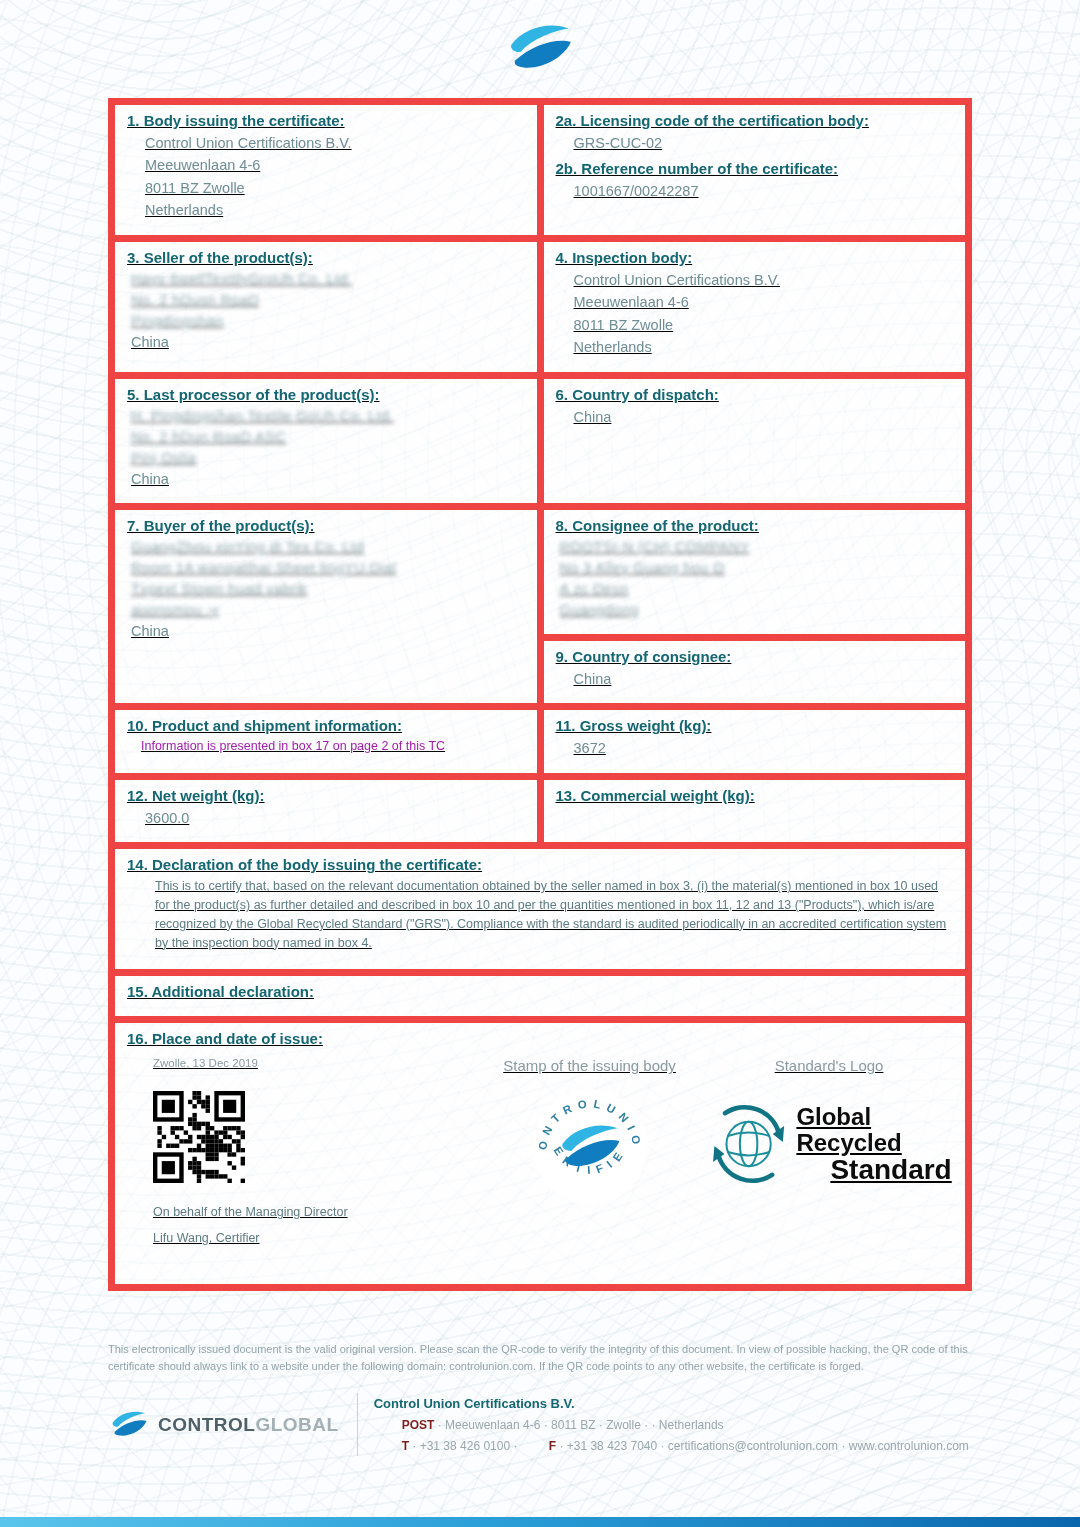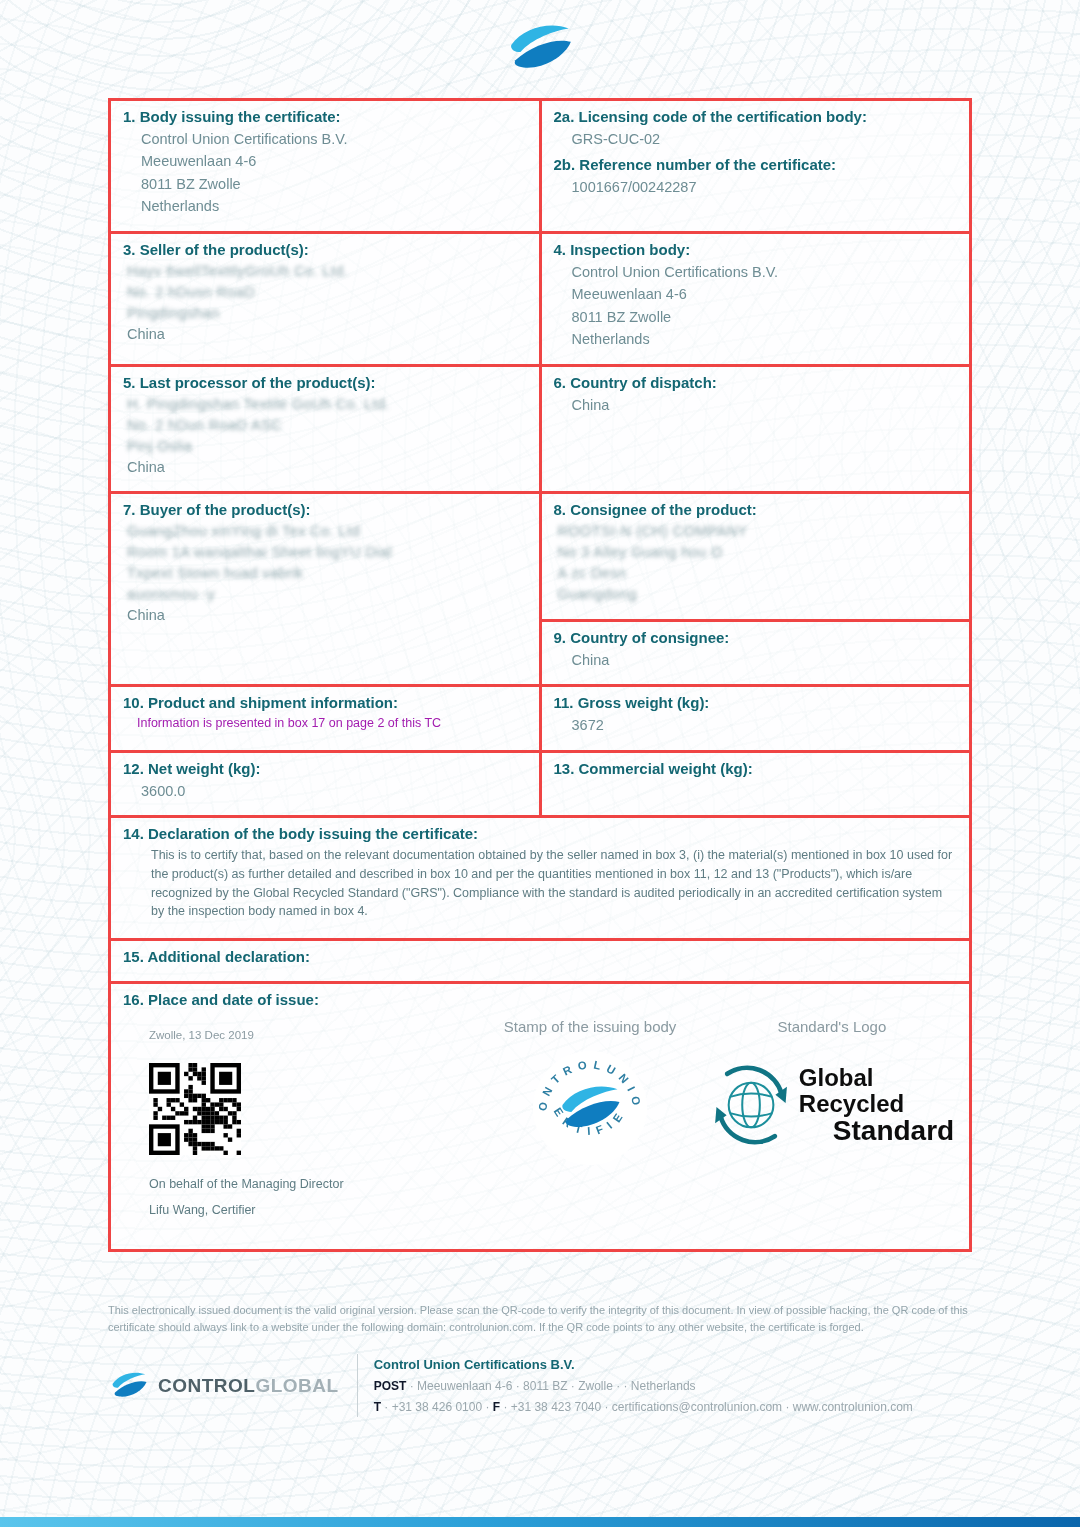--- a/index.html
+++ b/index.html
@@ -19,35 +19,35 @@
       repeating-radial-gradient(circle at 88% 112%, rgba(168,197,206,.12) 0 2px, transparent 2px 21px),
       repeating-radial-gradient(circle at -8% 55%, rgba(168,197,206,.10) 0 2px, transparent 2px 25px),
       repeating-radial-gradient(circle at 110% 30%, rgba(168,197,206,.10) 0 2px, transparent 2px 23px);
   }
   .page{position:relative;z-index:1;}
   header{text-align:center;padding-top:20px;}
   .brand-swoosh{display:inline-block;}
   .title{color:#147a8c;font-size:19px;font-weight:bold;line-height:1.4;margin-top:8px;letter-spacing:.2px;}
 
   table.cert{width:864px;margin:16px auto 0;border-collapse:collapse;table-layout:fixed;background:rgba(255,255,255,.6);}
-  .cert td{border:3px solid #ef4444;vertical-align:top;padding:7px 12px 13px;}
+  .cert td{border:7px solid #ef4444;vertical-align:top;padding:7px 12px 13px;text-decoration:underline;}
   .h{color:#136672;font-weight:bold;font-size:15px;margin-bottom:3px;}
   .vals{margin-left:18px;color:#6e8d94;font-size:14.5px;line-height:1.55;}
   .vals.tight{line-height:1.45;}
   .note{margin-left:14px;color:#a21caf;font-size:12.5px;line-height:1.5;}
   .smudge{filter:blur(1.9px);opacity:.78;letter-spacing:.4px;}
   .mt6{margin-top:6px;}
   .r1 td{height:118px;} .r2 td{height:116px;} .r3 td{height:118px;}
   .cell8{height:128px;} .cell9{height:50px;}
   .r5 td{height:58px;} .r6 td{height:52px;}
   .r8 td{height:95px;} .r9 td{height:36px;} .r10 td{height:268px;}
   .decl{margin:4px 4px 4px 28px;color:#5e7c83;font-size:12.5px;line-height:1.5;}
 
   .issue-row{display:flex;margin-top:10px;}
-  .issue-left{width:42%;padding-left:26px;margin-top:11px;}
+  .issue-left{width:42%;padding-left:26px;}
   .issue-mid{width:28%;text-align:center;}
   .issue-right{width:30%;text-align:center;}
   .small{font-size:15px;color:#8a9aa1;}
   .date{font-size:11.5px;color:#8a9aa1;margin-bottom:22px;}
   .qr-wrap{margin-bottom:18px;}
   .behalf{font-size:12.5px;color:#5e7c83;margin-bottom:12px;}
   .signer{font-size:12.5px;color:#5e7c83;}
   .stamp-wrap{margin-top:14px;}
   .grs{display:flex;align-items:center;justify-content:center;margin-top:18px;}
   .grs-text{text-align:left;margin-left:4px;}
@@ -55,21 +55,21 @@
   .grs-line2{font-size:28px;font-weight:bold;color:#0d0d0d;line-height:1.05;margin-left:34px;}
 
   .disclaimer{width:864px;margin:50px auto 0;font-size:11px;color:#93a4ab;line-height:1.55;}
   .footer-row{width:864px;margin:18px auto 0;display:flex;align-items:center;}
   .footer-brand{display:flex;align-items:center;}
   .footer-brand-text{font-size:19px;letter-spacing:.5px;margin-left:8px;}
   .fb-bold{font-weight:bold;color:#4e6068;}
   .fb-light{font-weight:bold;color:#a3b0b6;}
   .addr{border-left:1px solid #c9d2d6;padding-left:16px;margin-left:18px;font-size:12px;line-height:1.7;color:#9aa7ad;}
   .addr .company{font-weight:bold;color:#136672;font-size:13px;}
-  .lbl{color:#0f172a;font-weight:bold;}
+  .lbl{color:#7f1d1d;font-weight:bold;margin-left:28px;}
   .bottom-bar{position:absolute;left:0;right:0;bottom:0;height:10px;background:linear-gradient(90deg,#5ac5ec,#2b9fd8 45%,#0a66ac);z-index:2;}
 </style>
 </head>
 <body>
 
 <div class="page">
 
   <header>
     <svg class="brand-swoosh" width="74" height="58" viewBox="0 0 72 56" aria-hidden="true">
       <path d="M8 24 C20 7 46 1 64 8 C50 10 28 18 17 31 C11 31 7 28 8 24 Z" fill="#2fb4e4"></path>

